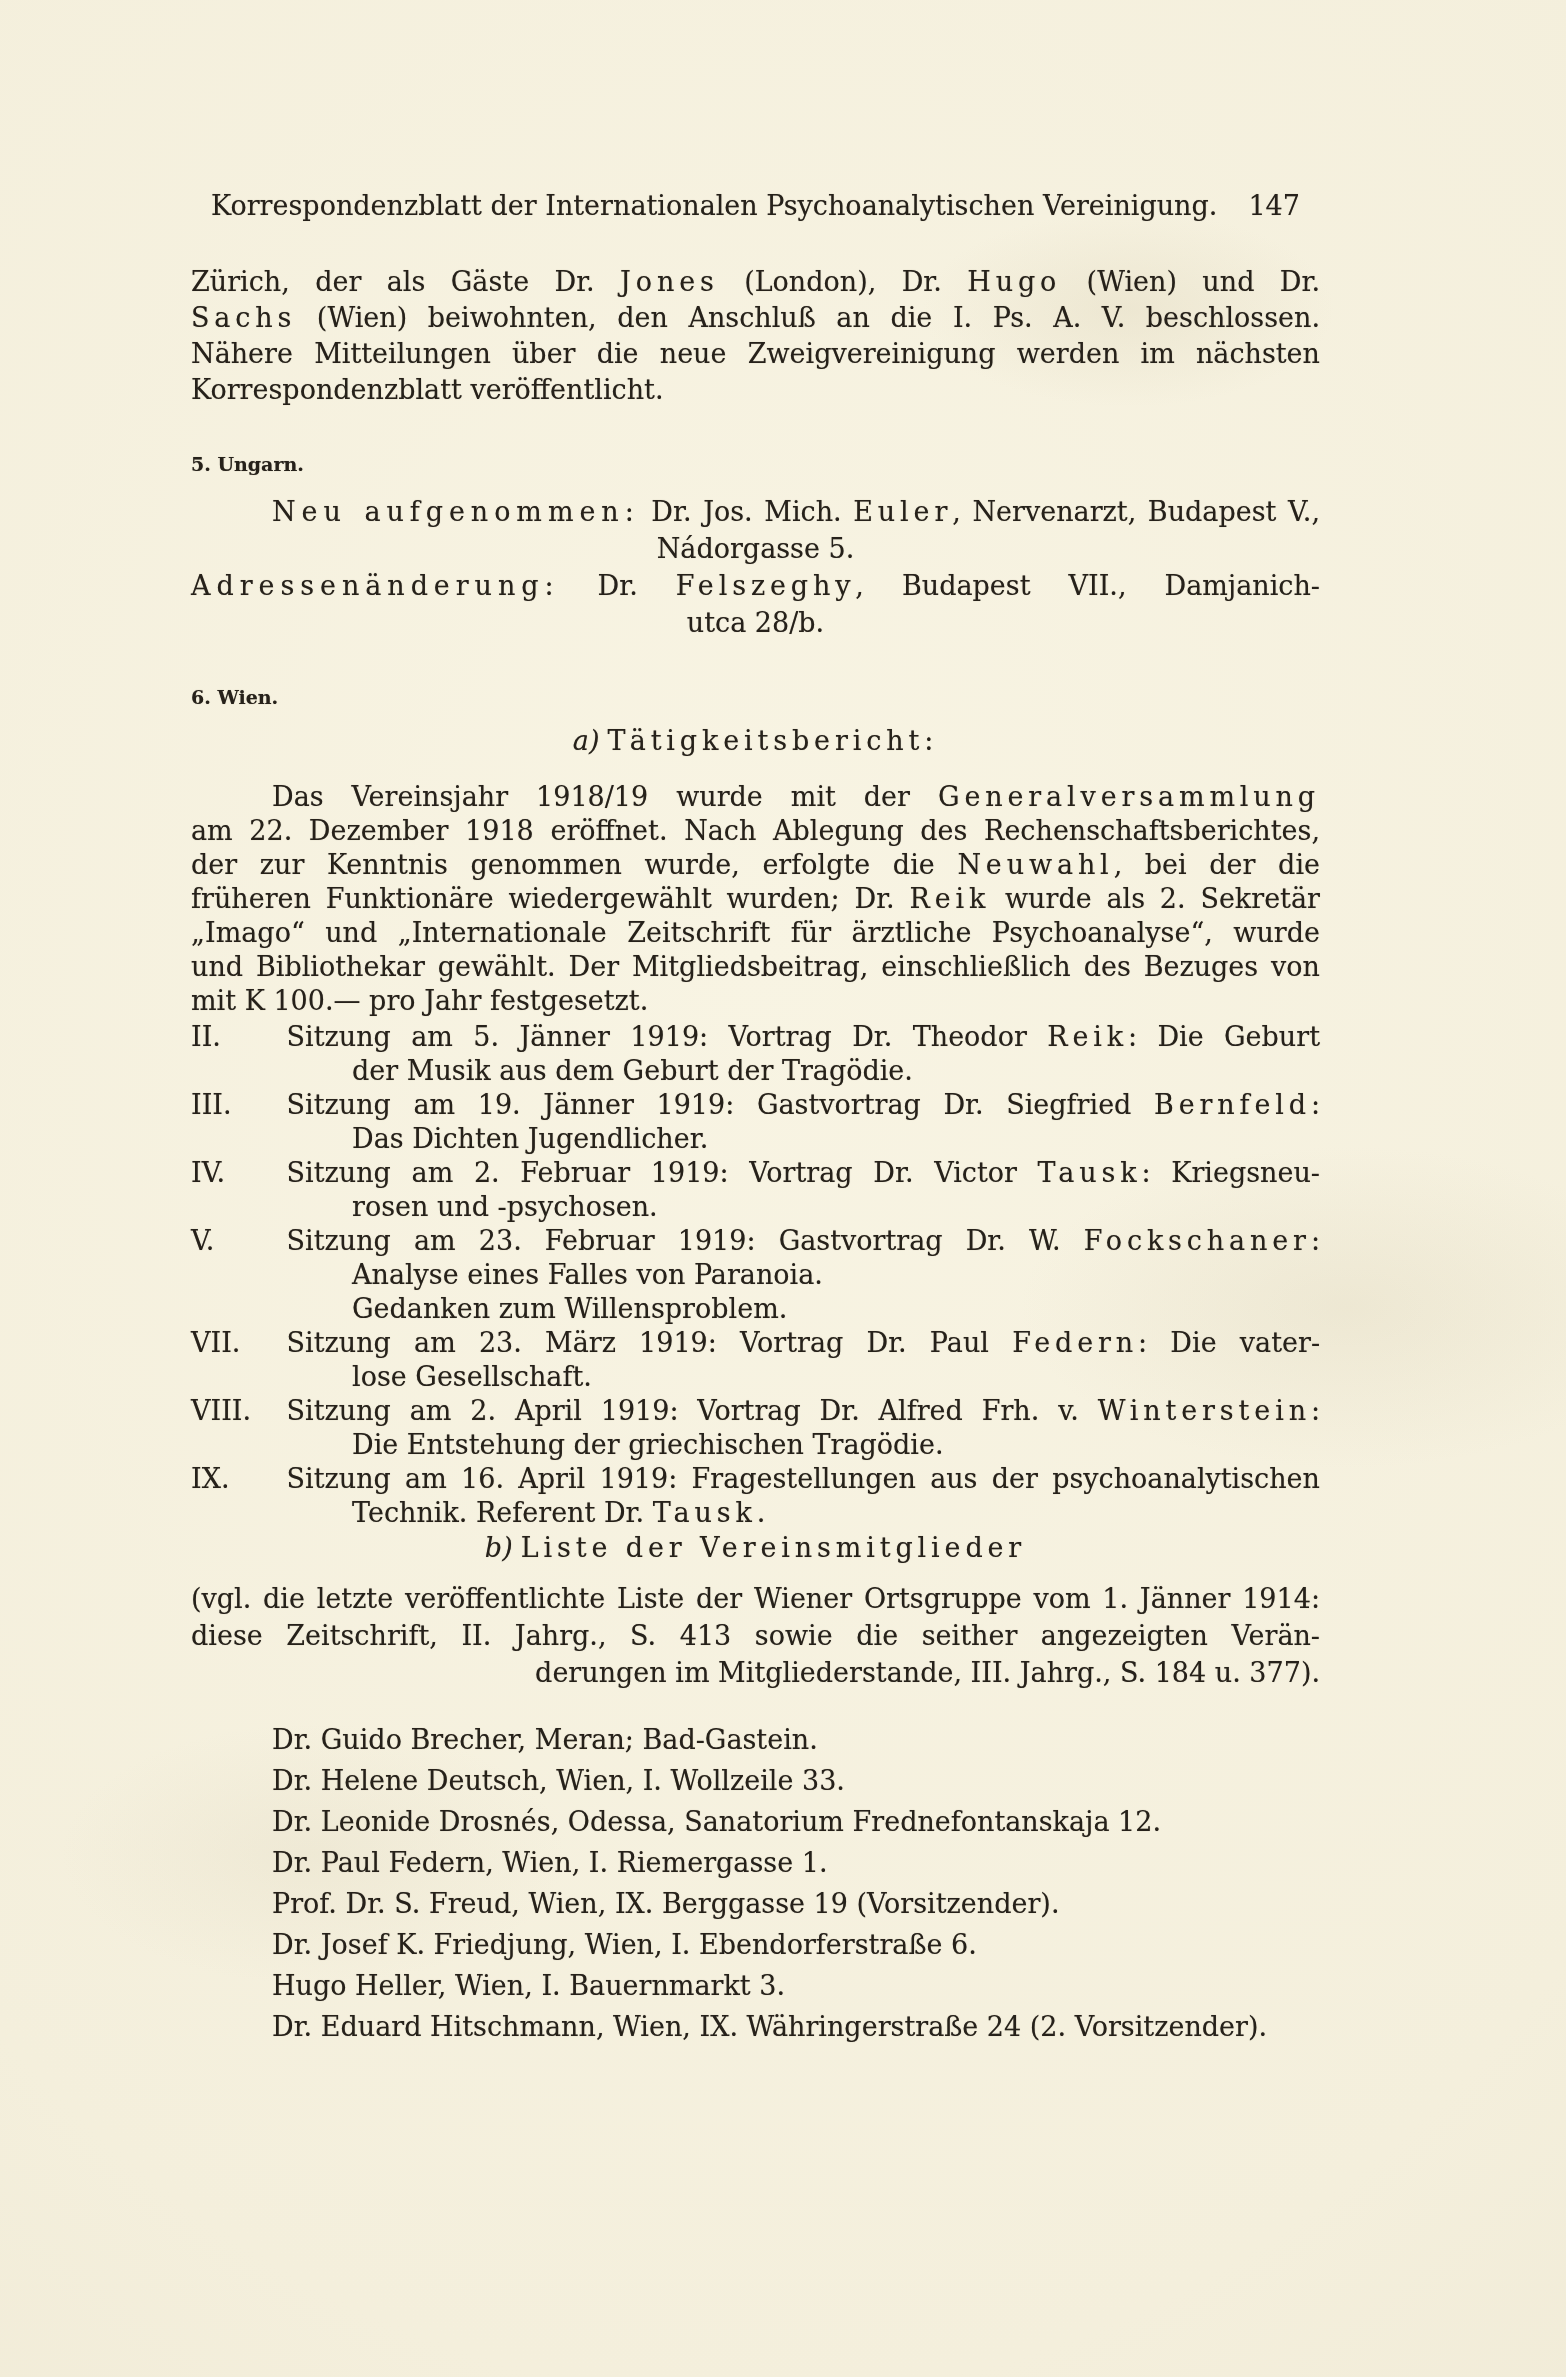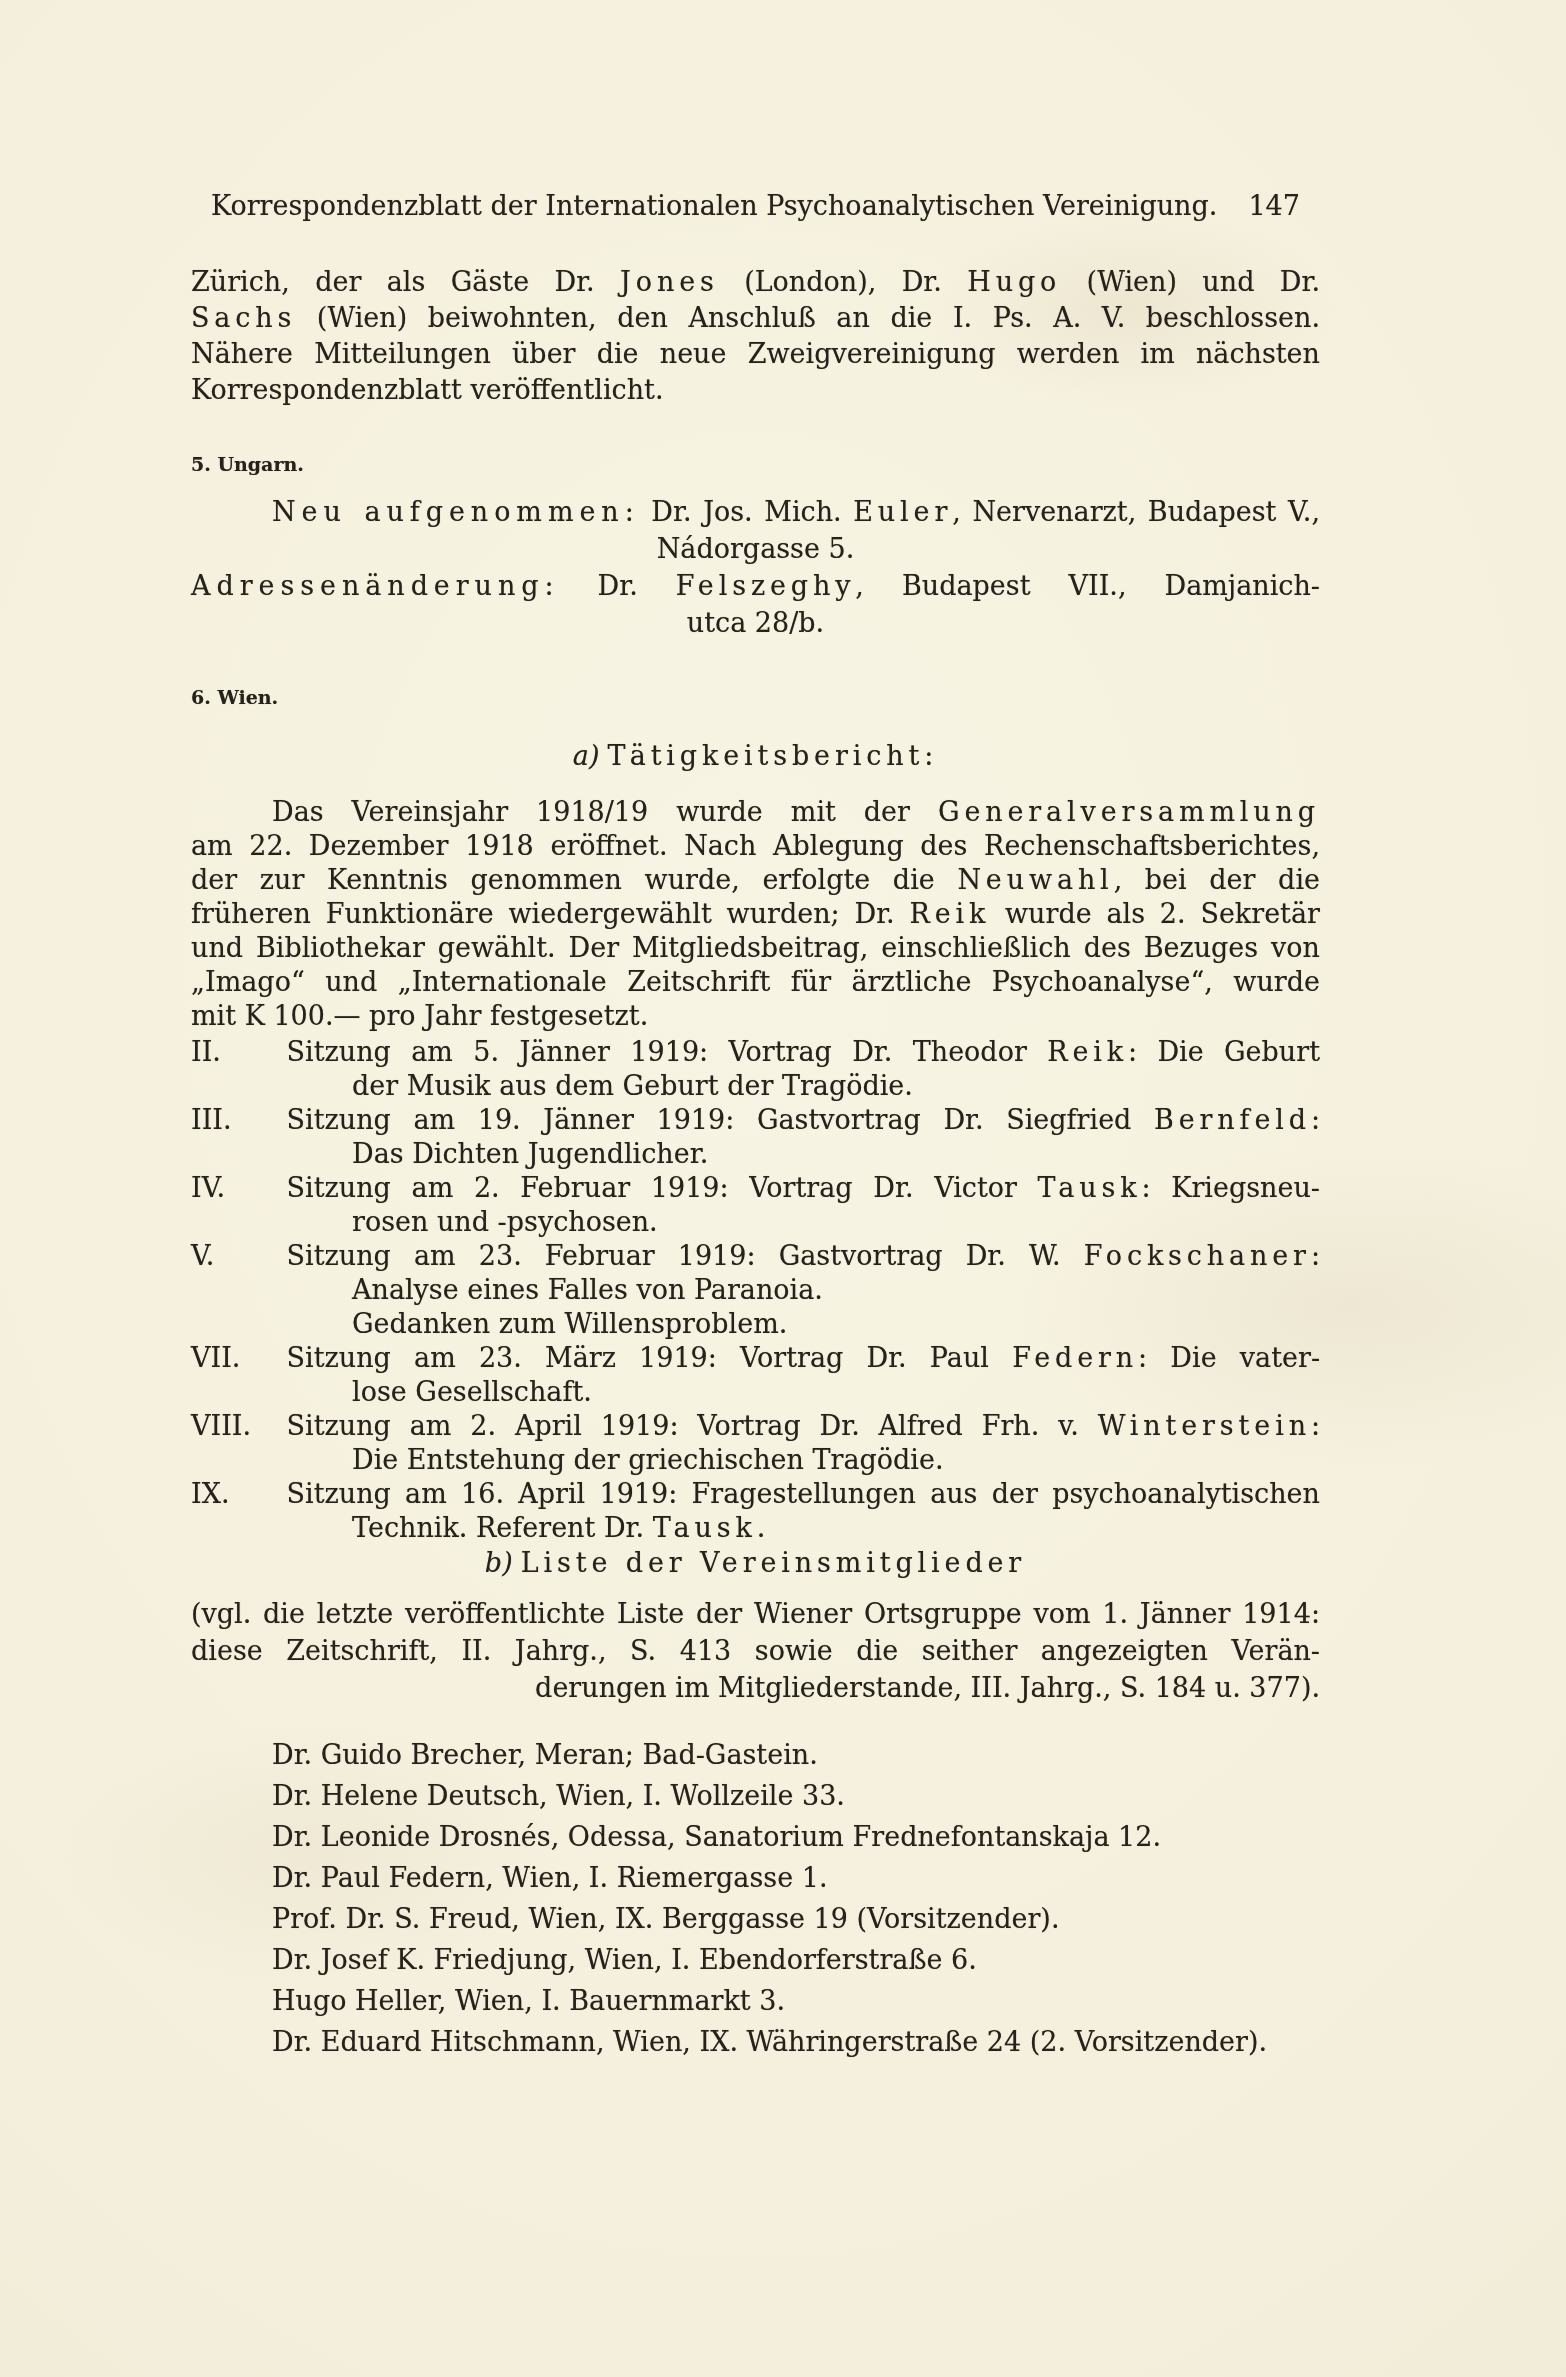--- a/index.html
+++ b/index.html
@@ -32,21 +32,21 @@
   .heading { text-align:left; font-weight:bold; font-size:19px; line-height:36px; }
   .h-ungarn { margin-top:38px; }
   .h-wien { margin-top:38px; }
 
   .entry { margin-top:11.2px; }
   .entry .line { line-height:37px; }
 
   .subheading { text-align:center; line-height:36px; }
   .subheading .lbl { font-style:italic; margin-right:.3em; }
   .subheading .ttl { letter-spacing:.18em; }
-  .h-a { margin-top:23px; }
+  .h-a { margin-top:8px; }
   .h-b { }
 
   .report { margin-top:21px; }
   .report .line { line-height:34px; }
 
   .sz-list { margin-top:1.4px; }
   .sz .line { line-height:34px; }
   .sz .l1 { padding-left:161px; text-indent:-161px; text-align:justify; text-align-last:justify; }
   .sz .l1 .num { display:inline-block; width:76px; text-align:right; margin-right:19.6px; text-indent:0; }
   .sz .l2 { padding-left:161px; }
@@ -83,22 +83,22 @@
 
     <div class="heading h-wien">6. Wien.</div>
 
     <div class="subheading h-a"><span class="lbl">a)</span><span class="ttl">Tätigkeitsbericht:</span></div>
 
     <div class="report">
       <div class="line j indent"><span>Das Vereinsjahr 1918/19 wurde mit der </span><span class="g">Generalversammlung</span></div>
       <div class="line j"><span>am 22. Dezember 1918 eröffnet. Nach Ablegung des Rechenschaftsberichtes,</span></div>
       <div class="line j"><span>der zur Kenntnis genommen wurde, erfolgte die </span><span class="g">Neuwahl</span><span>, bei der die</span></div>
       <div class="line j"><span>früheren Funktionäre wiedergewählt wurden; Dr. </span><span class="g">Reik</span><span> wurde als 2. Sekretär</span></div>
+      <div class="line j"><span>„Imago“ und „Internationale Zeitschrift für ärztliche Psychoanalyse“, wurde</span></div>
       <div class="line j"><span>und Bibliothekar gewählt. Der Mitgliedsbeitrag, einschließlich des Bezuges von</span></div>
-      <div class="line j"><span>„Imago“ und „Internationale Zeitschrift für ärztliche Psychoanalyse“, wurde</span></div>
       <div class="line"><span>mit K 100.— pro Jahr festgesetzt.</span></div>
     </div>
 
     <div class="sz-list">
       <div class="sz">
         <div class="line l1"><span class="num">II.</span><span>Sitzung am 5. Jänner 1919: Vortrag Dr. Theodor </span><span class="g">Reik</span><span>: Die Geburt</span></div>
         <div class="line l2"><span>der Musik aus dem Geburt der Tragödie.</span><span class="g"></span><span></span></div>
       </div>
       <div class="sz">
         <div class="line l1"><span class="num">III.</span><span>Sitzung am 19. Jänner 1919: Gastvortrag Dr. Siegfried </span><span class="g">Bernfeld</span><span>:</span></div>

